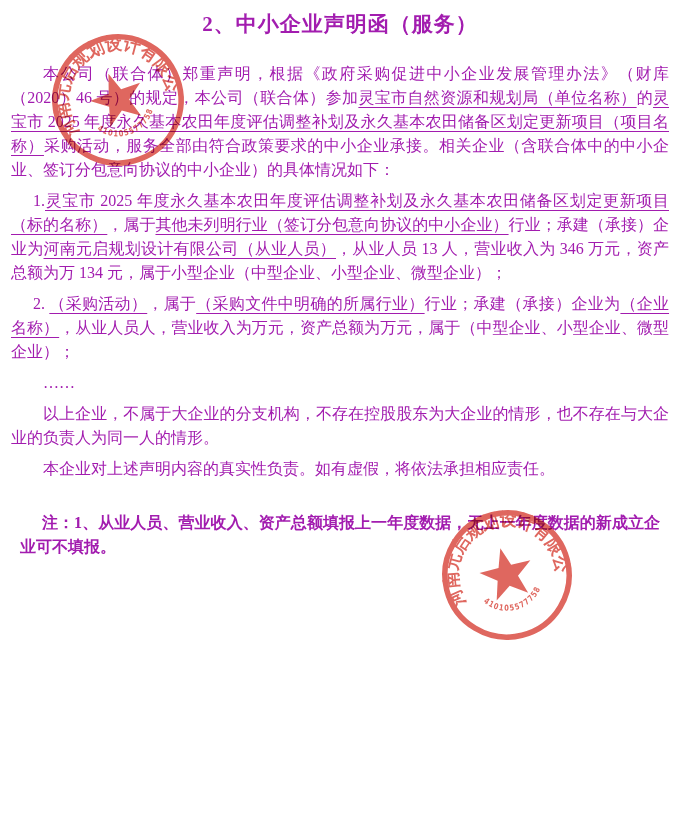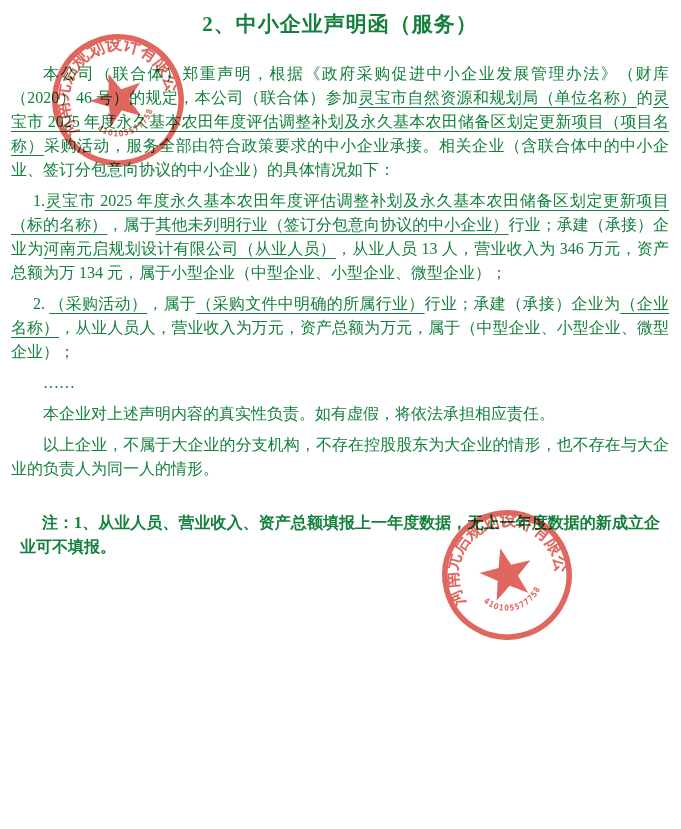--- a/index.html
+++ b/index.html
@@ -1,19 +1,19 @@
 <!DOCTYPE html>
 <html><head>
 <meta charset="utf-8">
 <style>
   html,body { margin:0; padding:0; background:#fff; }
   .page {
     position:relative; width:681px; height:829px; box-sizing:border-box;
     background:#ffffff; padding:6px 12px 0 11px; overflow:hidden;
-    color:#15803d; font-family:"Liberation Serif","DejaVu Serif",serif;
+    color:#a21caf; font-family:"Liberation Serif","DejaVu Serif",serif;
   }
   .title { font-size:21px; font-weight:bold; text-align:center; margin:4px 0 24px 0; letter-spacing:1px; }
   .para  { font-size:16px; line-height:24px; margin:0 0 7px 0; text-align:justify; }
   .ind2  { text-indent:32px; }
   .ind1  { text-indent:22px; }
   .u     { text-decoration:underline; text-underline-offset:4px; }
   .signature { margin-top:24px; font-size:16px; line-height:30px; text-align:right; }
   .sig-name  { padding-right:44px; }
   .sig-date  { padding-right:114px; }
   .notes-block { margin-top:30px; }
@@ -31,23 +31,23 @@
   <h1 class="title">2、中小企业声明函（服务）</h1>
 
   <p class="para ind2"><span>本公司（联合体）郑重声明，根据《政府采购促进中小企业发展管理办法》（财库（2020）46 号）的规定，本公司（联合体）参加</span><span class="u">灵宝市自然资源和规划局（单位名称）</span><span>的</span><span class="u">灵宝市 2025 年度永久基本农田年度评估调整补划及永久基本农田储备区划定更新项目（项目名称）</span><span>采购活动，服务全部由符合政策要求的中小企业承接。相关企业（含联合体中的中小企业、签订分包意向协议的中小企业）的具体情况如下：</span></p>
 
   <p class="para ind1"><span>1.</span><span class="u">灵宝市 2025 年度永久基本农田年度评估调整补划及永久基本农田储备区划定更新项目（标的名称）</span><span>，属于</span><span class="u">其他未列明行业（签订分包意向协议的中小企业）</span><span>行业；承建（承接）企业为</span><span class="u">河南元启规划设计有限公司（从业人员）</span><span>，从业人员 13 人，营业收入为 346 万元，资产总额为万 134 元，属于小型企业（中型企业、小型企业、微型企业）；</span></p>
 
   <p class="para ind1"><span>2. </span><span class="u">（采购活动）</span><span>，属于</span><span class="u">（采购文件中明确的所属行业）</span><span>行业；承建（承接）企业为</span><span class="u">（企业名称）</span><span>，从业人员人，营业收入为万元，资产总额为万元，属于（中型企业、小型企业、微型企业）；</span></p>
 
   <p class="para ind2">……</p>
 
+  <p class="para ind2">以上企业，不属于大企业的分支机构，不存在控股股东为大企业的情形，也不存在与大企业的负责人为同一人的情形。</p>
+
   <p class="para ind2">本企业对上述声明内容的真实性负责。如有虚假，将依法承担相应责任。</p>
-
-  <p class="para ind2">以上企业，不属于大企业的分支机构，不存在控股股东为大企业的情形，也不存在与大企业的负责人为同一人的情形。</p>
 
 
   <div class="notes-block">
     <p class="para note ind1">注：1、从业人员、营业收入、资产总额填报上一年度数据，无上一年度数据的新成立企业可不填报。</p>
   </div>
 
   <svg id="stamp-top" class="stamp" viewBox="0 0 200 200">
     <circle cx="100" cy="100" r="90" fill="none" stroke="#d8453b" stroke-width="8"></circle>
     <polygon fill="#d8453b" points="100,60 109.4,87.1 138,87.6 115.2,104.9 123.5,132.4 100,116 76.5,132.4 84.8,104.9 62,87.6 90.6,87.1"></polygon>
     <path id="arc-top-1" d="M 32.3,124.6 A 72,72 0 1 1 167.7,124.6" fill="none"></path>

